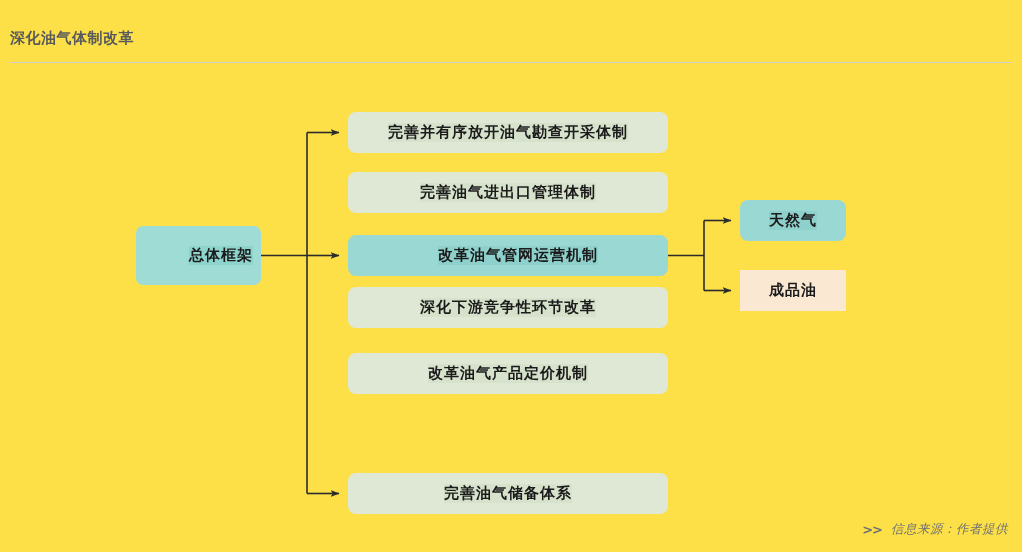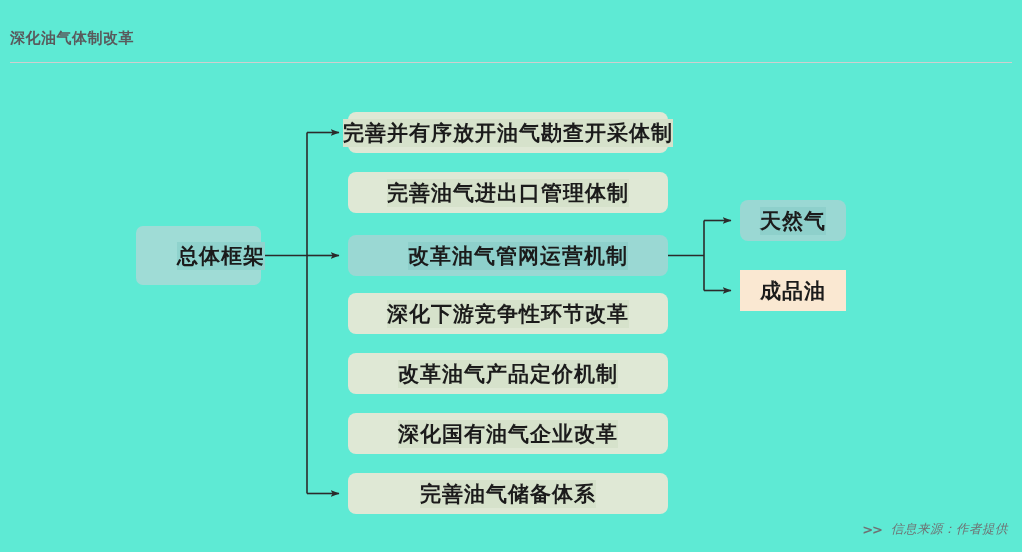--- a/index.html
+++ b/index.html
@@ -7,21 +7,21 @@
     padding: 0;
     background: #ffffff;
   }
   body {
     font-family: "Liberation Sans", "DejaVu Sans", sans-serif;
   }
   #page {
     position: relative;
     width: 1022px;
     height: 552px;
-    background: #5eead4;
+    background: #fde047;
     overflow: hidden;
   }
 
   
   #page-title {
     position: absolute;
     left: 10px;
     top: 29px;
     font-family: "DejaVu Sans", "Liberation Sans", sans-serif;
     font-size: 15px;
@@ -60,21 +60,21 @@
   .node {
     position: absolute;
     display: flex;
     align-items: center;
     justify-content: center;
     box-sizing: border-box;
   }
   .node-label {
     font-family: "DejaVu Serif", "Liberation Serif", serif;
     font-weight: bold;
-    font-size: 21px;
+    font-size: 15px;
     color: #1b1b1b;
     white-space: nowrap;
     letter-spacing: 1px;
   }
 
   
   .node-root {
     left: 136px;
     top: 156px;
     width: 125px;
@@ -198,31 +198,28 @@
     </div>
 
     <div class="node node-branch" style="top:102px;">
       <span class="node-label">完善油气进出口管理体制</span>
     </div>
 
     <div class="node node-branch highlight" style="top:165px;padding-left:20px;">
       <span class="node-label">改革油气管网运营机制</span>
     </div>
 
-    <div class="node node-branch" style="top:223px;">
+    <div class="node node-branch" style="top:217px;">
       <span class="node-label">深化下游竞争性环节改革</span>
     </div>
 
     <div class="node node-branch" style="top:283px;">
       <span class="node-label">改革油气产品定价机制</span>
     </div>
 
-    <div class="node node-branch" style="top:343px;">
-      <span class="node-label">深化国有油气企业改革</span>
-    </div>
 
     <div class="node node-branch" style="top:403px;">
       <span class="node-label">完善油气储备体系</span>
     </div>
 
     <div class="node node-leaf leaf-gas">
       <span class="node-label">天然气</span>
     </div>
 
     <div class="node node-leaf leaf-oil">

